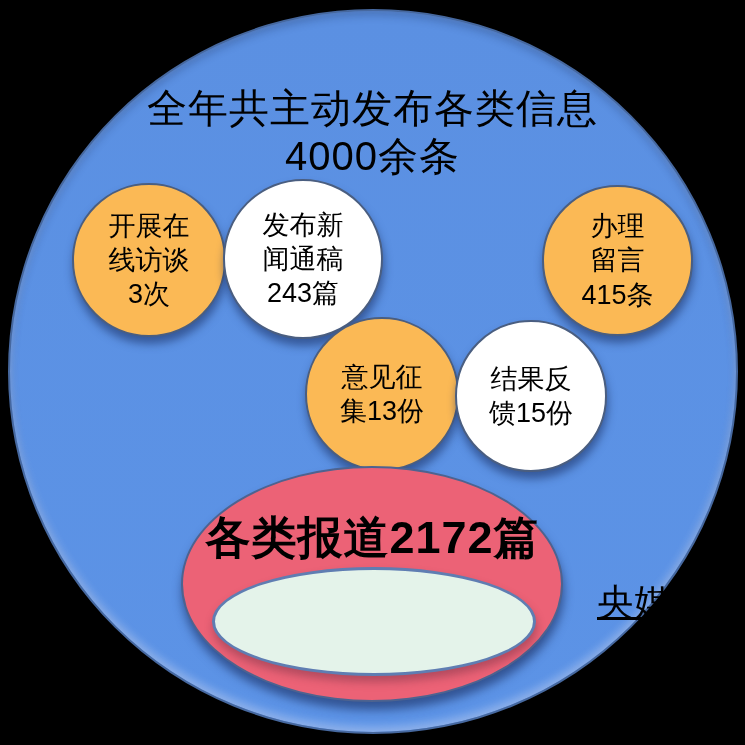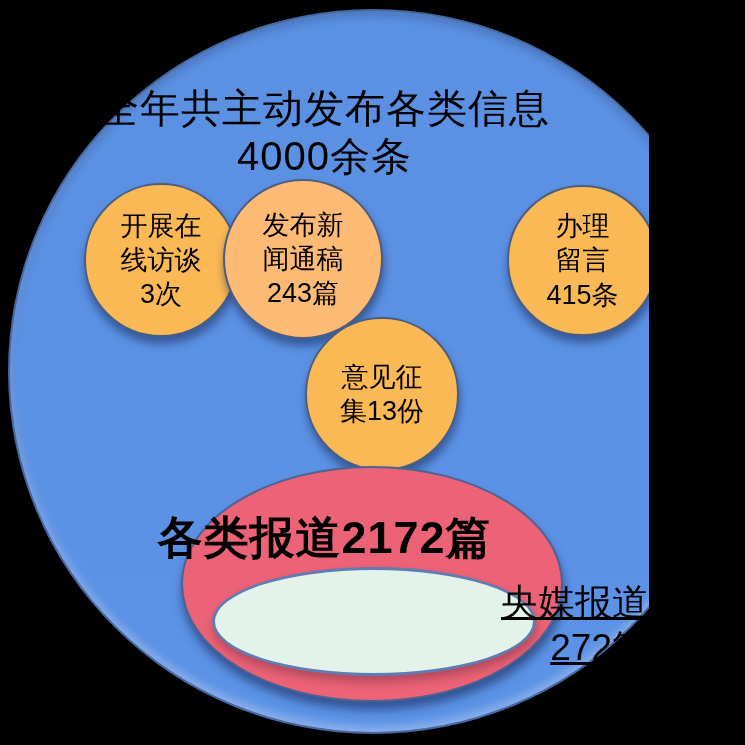--- a/index.html
+++ b/index.html
@@ -1,43 +1,43 @@
 <!DOCTYPE html>
 <html><head>
 <meta charset="utf-8">
 <style>
   html,body{margin:0;padding:0;background:#000;}
   .canvas{
-    position:relative;width:649px;height:745px;background:#000;overflow:hidden;
+    position:relative;width:745px;height:745px;background:#000;overflow:hidden;
     font-family:"Liberation Sans",sans-serif;color:#000;
   }
   .outer-circle{
     position:absolute;left:8px;top:9px;width:726px;height:721px;border-radius:50%;
     background:linear-gradient(180deg,#5B90E2 0%,#5C93E6 100%);
     border:2px solid #46689F;
     box-shadow:inset 0 -5px 8px rgba(210,222,248,0.45), inset 0 4px 8px rgba(10,25,60,0.25);
   }
   .title{
     position:absolute;left:0;right:0;top:84px;text-align:center;
     font-size:40px;line-height:1.2;white-space:pre-line;letter-spacing:1px;
   }
   .bubble{
     position:absolute;border-radius:50%;
     display:flex;align-items:center;justify-content:center;text-align:center;
     font-size:27px;line-height:1.26;white-space:pre-line;
     border:2px solid #4A5E80;
     box-shadow:1px 7px 9px rgba(23,44,95,0.55);
   }
   .orange{background:#FBB955;}
-  .green{background:#fdba74;}
+  .green{background:#ffffff;}
   .blue{background:#55B6E3;}
-  .c1{left:84px;top:183px;width:150px;height:150px;}
+  .c1{left:72px;top:183px;width:150px;height:150px;}
   .c2{left:223px;top:179px;width:156px;height:156px;}
   .c3{left:377px;top:180px;width:153px;height:153px;}
-  .c4{left:507px;top:185px;width:147px;height:147px;}
+  .c4{left:542px;top:185px;width:147px;height:147px;}
   .c5{left:148px;top:319px;width:147px;height:147px;}
   .c6{left:305px;top:317px;width:150px;height:150px;justify-content:center;}
   .c7{left:455px;top:320px;width:148px;height:148px;}
   .reports-ellipse{
     position:absolute;left:181px;top:466px;width:378px;height:232px;border-radius:50%;
     background:#EC6276;border:2px solid #4D6390;
     box-shadow:1px 8px 10px rgba(23,44,95,0.6);
   }
   .reports-label{
     position:absolute;left:0;right:0;top:508px;text-align:center;
@@ -75,20 +75,24 @@
   </div>
   <div class="bubble c4 orange">
     <span>办理
 留言
 415条</span>
   </div>
   <div class="bubble c6 orange">
     <span>意见征
 集13份</span>
   </div>
+  <div class="bubble c7 green">
+    <span>结果反
+馈15份</span>
+  </div>
 
   <div class="reports-ellipse"></div>
   <div class="reports-label">各类报道2172篇</div>
 
   <div class="central-media-ellipse"></div>
   <div class="central-media-label">央媒报道
 272篇</div>
 
 </div>
 

